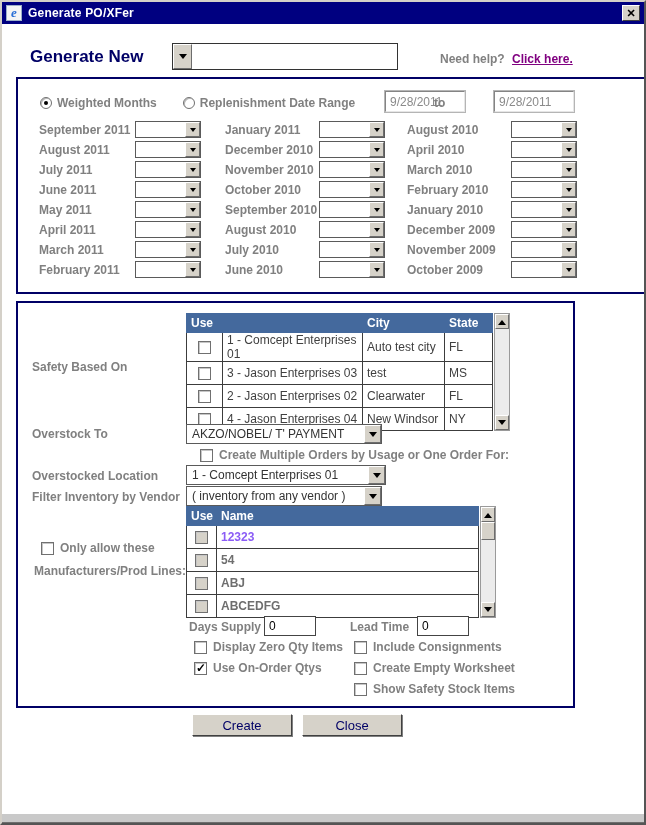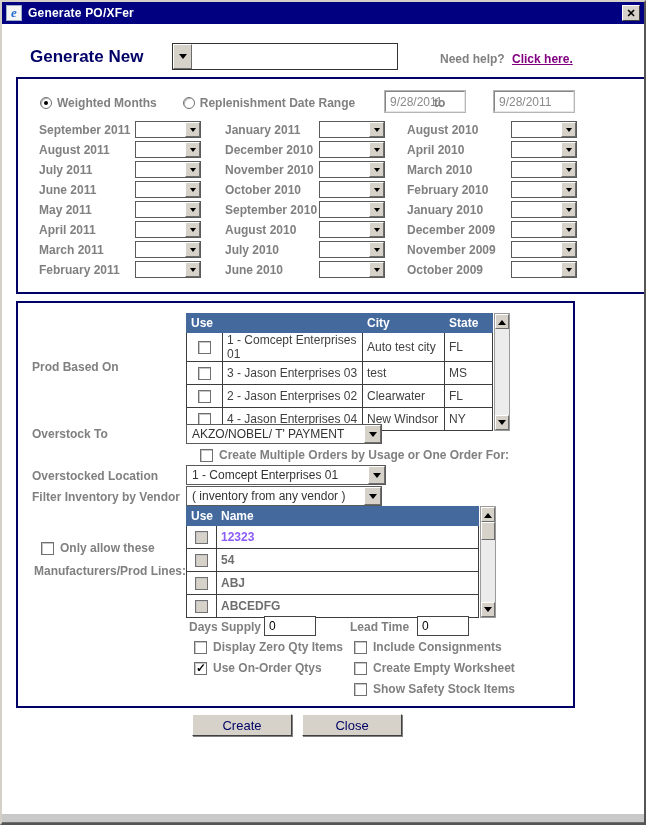--- a/index.html
+++ b/index.html
@@ -306,21 +306,21 @@
       <span class="glabel">October 2009</span>
       <span class="ddl ddl-sm">
           <span class="txt"></span>
           <span class="btn"></span>
         </span>
     </div>
   </div>
 
   <div class="fs fs2">
 
-    <span class="glabel" style="position:absolute; left:14px; top:57px;">Prod Based On</span>
+    <span class="glabel" style="position:absolute; left:14px; top:57px;">Safety Based On</span>
 
     <div class="tblwrap" style="left:168px; top:10px;">
       <table class="grid" style="width:306px;">
         <colgroup>
             <col style="width:36px;">
             <col style="width:140px;">
             <col style="width:82px;">
             <col style="width:48px;">
           </colgroup>
         <thead>

